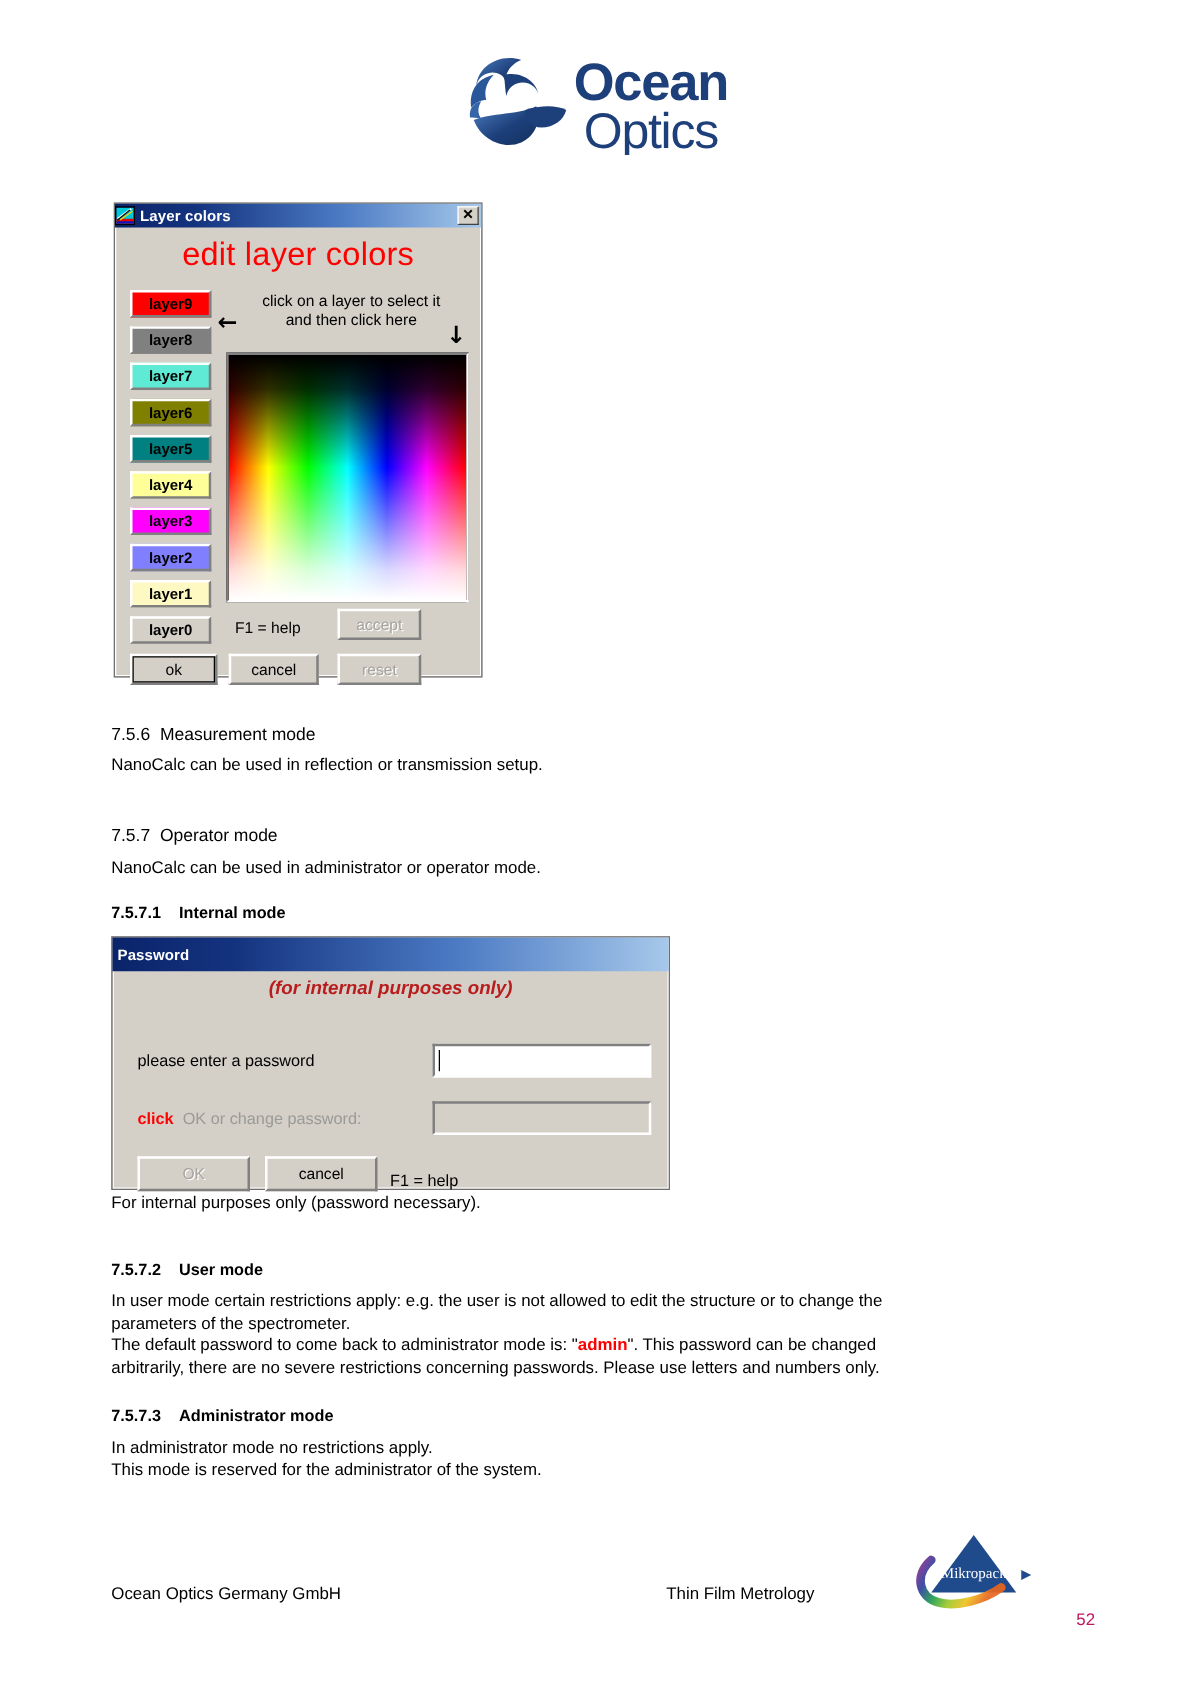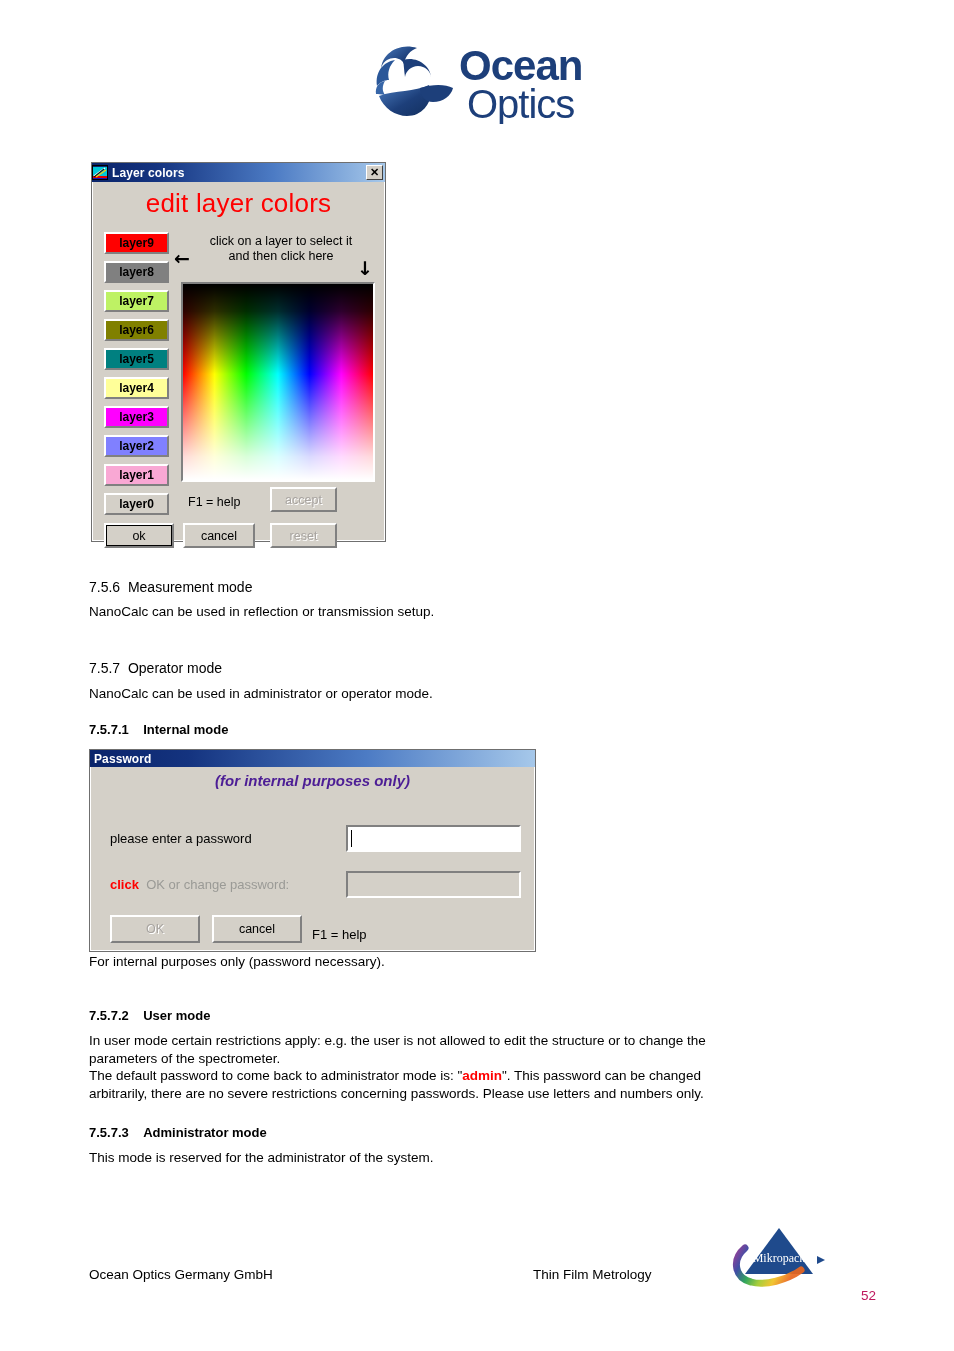--- a/index.html
+++ b/index.html
@@ -224,32 +224,32 @@
   #btn-cancel { left: 91px;  top: 341px; width: 72px; height: 25px; }
   #btn-reset  { left: 178px; top: 341px; width: 67px; height: 25px; }
 
   
   #password-dialog {
     left: 89px;
     top: 749px;
     width: 447px;
     height: 203px;
   }
-  #password-dialog .titlebar { height: 17px; }
+  #password-dialog .titlebar { height: 27px; }
   .pw-body {
     position: relative;
     width: 100%;
     height: 183px;
   }
   .pw-heading {
     position: absolute;
     left: 0; right: 0;
     top: 5px;
     text-align: center;
-    color: #4c1d95;
+    color: #b91c1c;
     font-size: 15px;
     font-weight: bold;
     font-style: italic;
     font-family: "Liberation Sans", sans-serif;
   }
   .pw-label-1 {
     position: absolute;
     left: 20px;
     top: 64px;
     font-size: 13px;
@@ -405,27 +405,27 @@
     <span class="tb-spacer"></span>
     <span class="tb-close">✕</span>
   </div>
 
   <div class="lc-body">
     <div class="lc-heading">edit layer colors</div>
 
     <div class="layer-stack">
       <div class="layer-btn" style="background:#ff0000">layer9</div>
       <div class="layer-btn" style="background:#808080">layer8</div>
-      <div class="layer-btn" style="background:#bef264">layer7</div>
+      <div class="layer-btn" style="background:#5eead4">layer7</div>
       <div class="layer-btn" style="background:#808000">layer6</div>
       <div class="layer-btn" style="background:#008080">layer5</div>
       <div class="layer-btn" style="background:#ffff99">layer4</div>
       <div class="layer-btn" style="background:#ff00ff">layer3</div>
       <div class="layer-btn" style="background:#8080ff">layer2</div>
-      <div class="layer-btn" style="background:#f9a8d4">layer1</div>
+      <div class="layer-btn" style="background:#fef9c3">layer1</div>
       <div class="layer-btn" style="background:#d4d0c8">layer0</div>
     </div>
 
     <div class="arrow-left">←</div>
 
     <div class="hint-text">
       <div>click on a layer to select it</div>
       <div>and then click here</div>
     </div>
 
@@ -496,20 +496,21 @@
   <p class="body-p" style="width:790px;">In user mode certain restrictions apply: e.g. the user is not allowed to edit the structure or to change the</p>
   <p class="body-p" style="width:790px;">parameters of the spectrometer.</p>
   <p class="body-p" style="width:790px;"><span>The default password to come back to administrator mode is: "</span><span class="admin-red">admin</span><span>". This password can be changed</span></p>
   <p class="body-p" style="width:790px;">arbitrarily, there are no severe restrictions concerning passwords. Please use letters and numbers only.</p>
 </div>
 
 <div class="doc-text" style="top:1125px;">
   <h4 class="subsec-head"><span>7.5.7.3</span>&nbsp;&nbsp;&nbsp;&nbsp;<span>Administrator mode</span></h4>
 </div>
 <div class="doc-text" style="top:1149px;">
+  <p class="body-p">In administrator mode no restrictions apply.</p>
   <p class="body-p">This mode is reserved for the administrator of the system.</p>
 </div>
 
 <div class="mikropack-logo">
   <svg width="100" height="62" viewBox="0 0 100 62" xmlns="http://www.w3.org/2000/svg" aria-hidden="true">
     <defs>
       <linearGradient id="rainbowArc" x1="0" y1="0" x2="1" y2="0.3">
         <stop offset="0%" stop-color="#8e2f8e"></stop>
         <stop offset="18%" stop-color="#2f3f9e"></stop>
         <stop offset="38%" stop-color="#1f9e4e"></stop>

